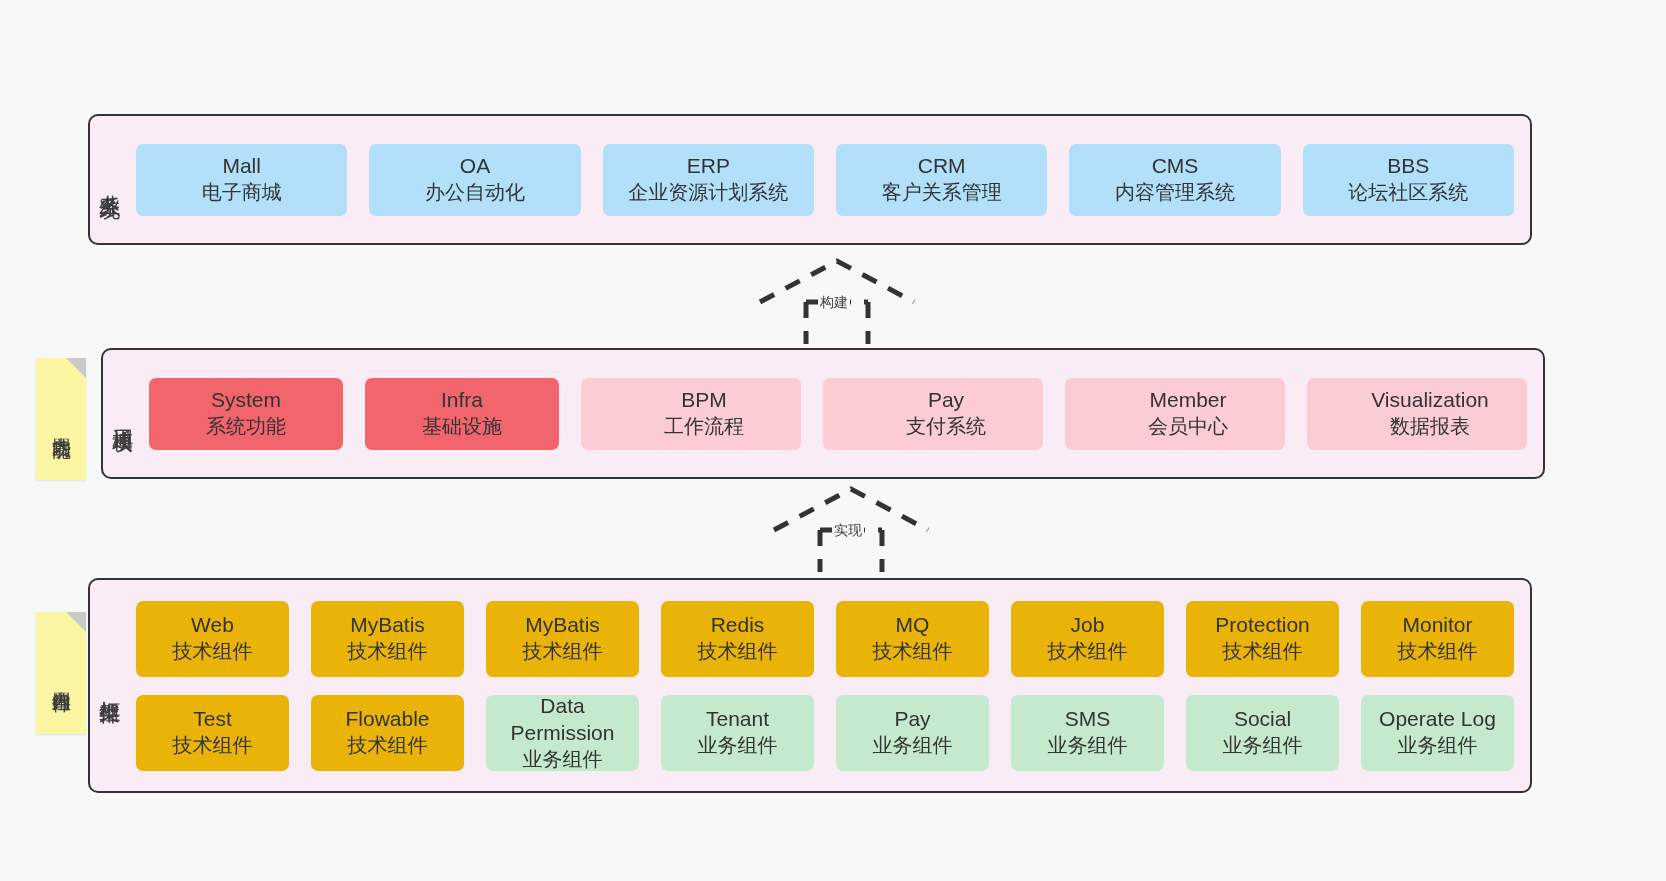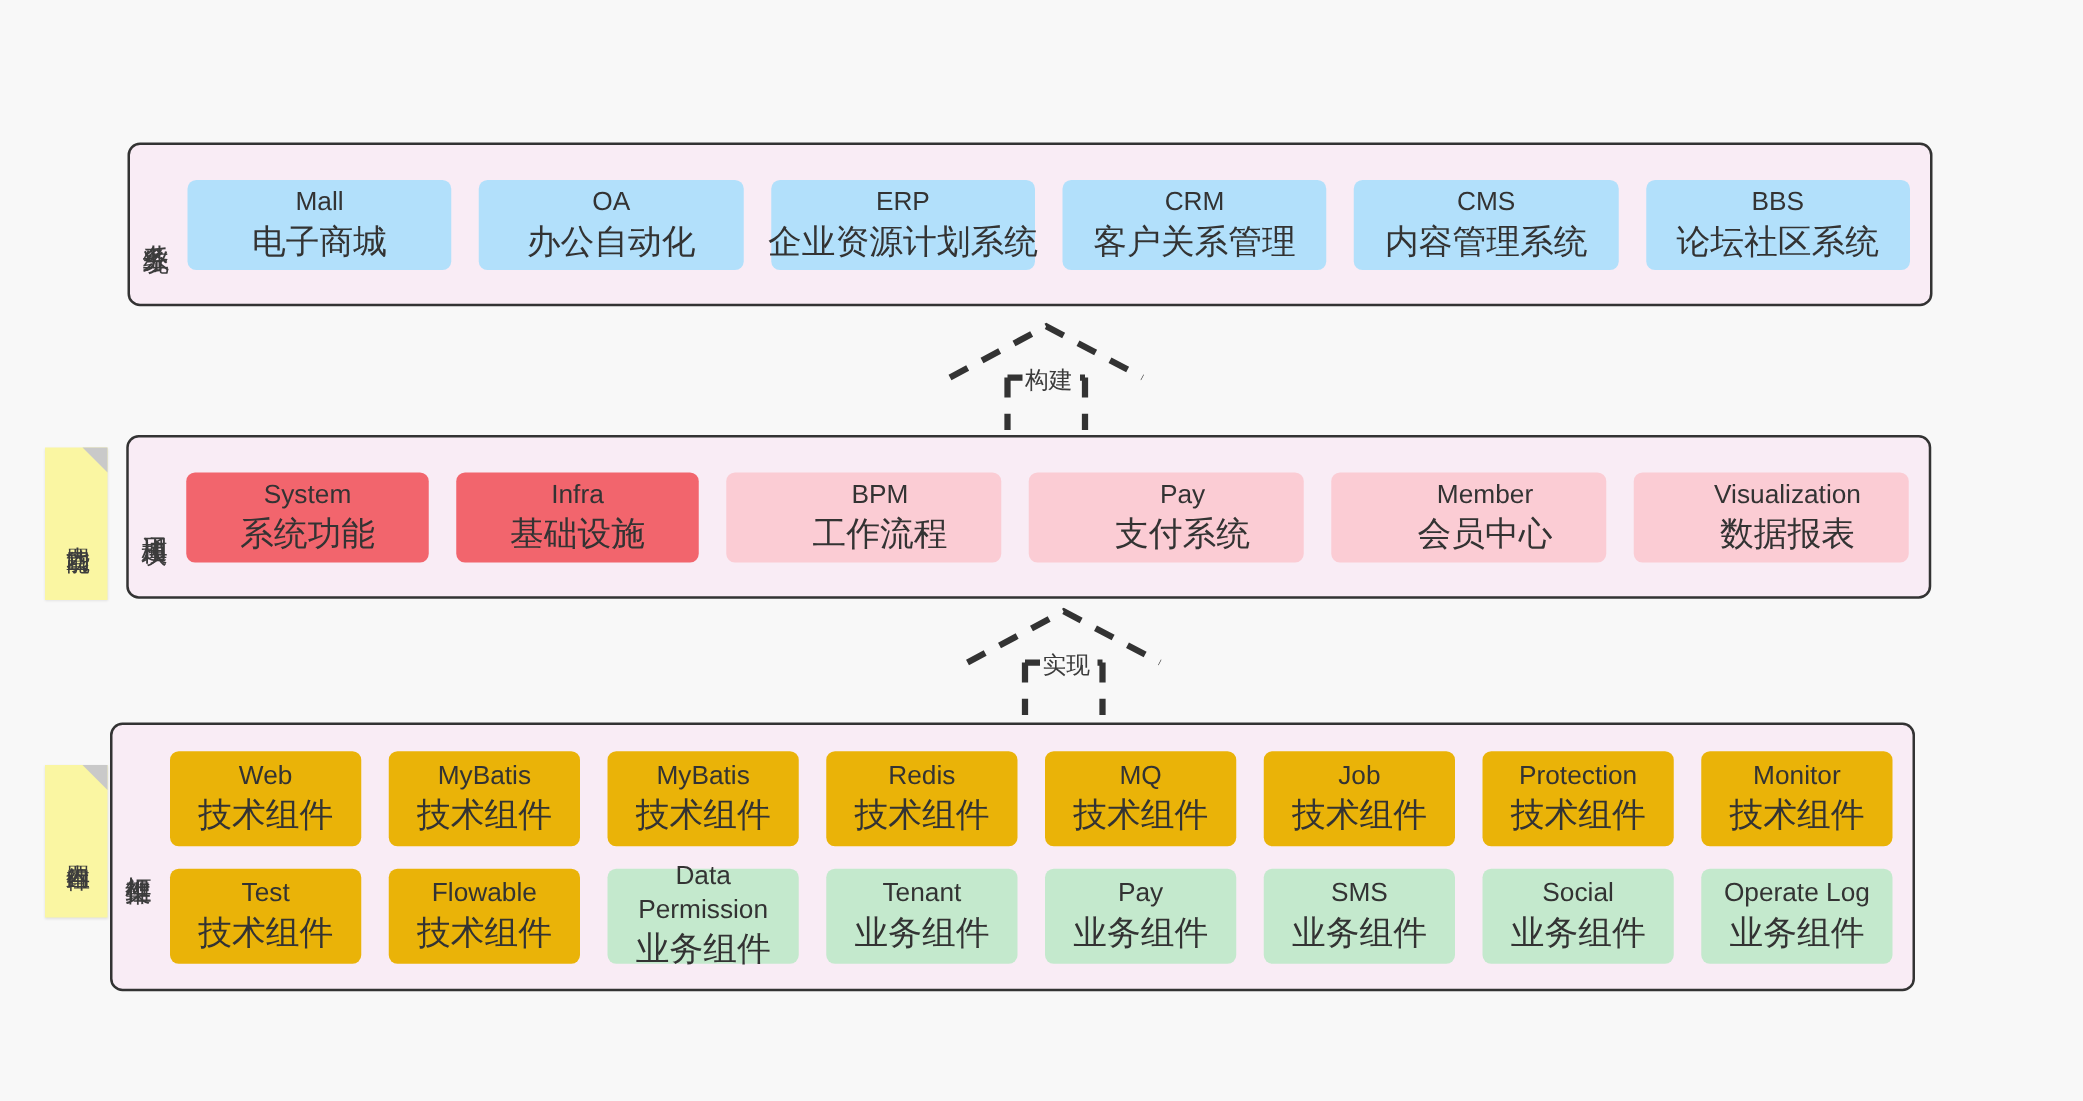--- a/index.html
+++ b/index.html
@@ -77,35 +77,35 @@
     padding: 4px 6px;
     color: #333333;
   }
   .card .l1 {
     font-size: 21px;
     line-height: 1.28;
     white-space: nowrap;
   }
   .card .l1.wrap { white-space: normal; }
   .card .l2 {
-    font-size: 27px;
+    font-size: 20px;
     line-height: 1.28;
     white-space: nowrap;
     font-family: Liberation Serif, serif;
   }
 
   
   .c-blue      { background: #b2e0fb; }
   .c-red       { background: #f2656d; }
   .c-pink      { background: #fbccd4; padding-left: 32px; }
   .c-green     { background: #eab308; }
   .c-green-lt  { background: #c4e9cd; }
 
   
-  #tier-business { left: 102px;  top: 114px; width: 1444px; height: 131px; }
+  #tier-business { left: 88px;  top: 114px; width: 1444px; height: 131px; }
   #tier-modules  { left: 101px;  top: 348px; width: 1444px; height: 131px; }
   #tier-frame    { left: 88px;  top: 578px; width: 1444px; height: 215px; }
 
   #tier-business .card { height: 72px; }
   #tier-modules  .card { height: 72px; }
   #tier-frame    .card { height: 76px; }
 
   
   .sticky {
     position: absolute;
@@ -139,21 +139,21 @@
   #sticky-frame   { left: 36px; top: 612px; height: 122px; }
 
   
   .connector {
     position: absolute;
     z-index: 3;
   }
   .connector svg { display: block; overflow: visible; }
   .connector .conn-label {
     position: absolute;
-    font-size: 19px;
+    font-size: 14px;
     line-height: 1;
     color: #3c3c3c;
     white-space: nowrap;
     background: #f8f8f8;
     padding: 1px 2px;
   }
   #conn-build  { left: 752px; top: 258px;  width: 170px; height: 86px; }
   #conn-build  .conn-label { left: 66px; top: 36px; }
   #conn-impl   { left: 766px; top: 486px;  width: 170px; height: 86px; }
   #conn-impl   .conn-label { left: 66px; top: 36px; }

